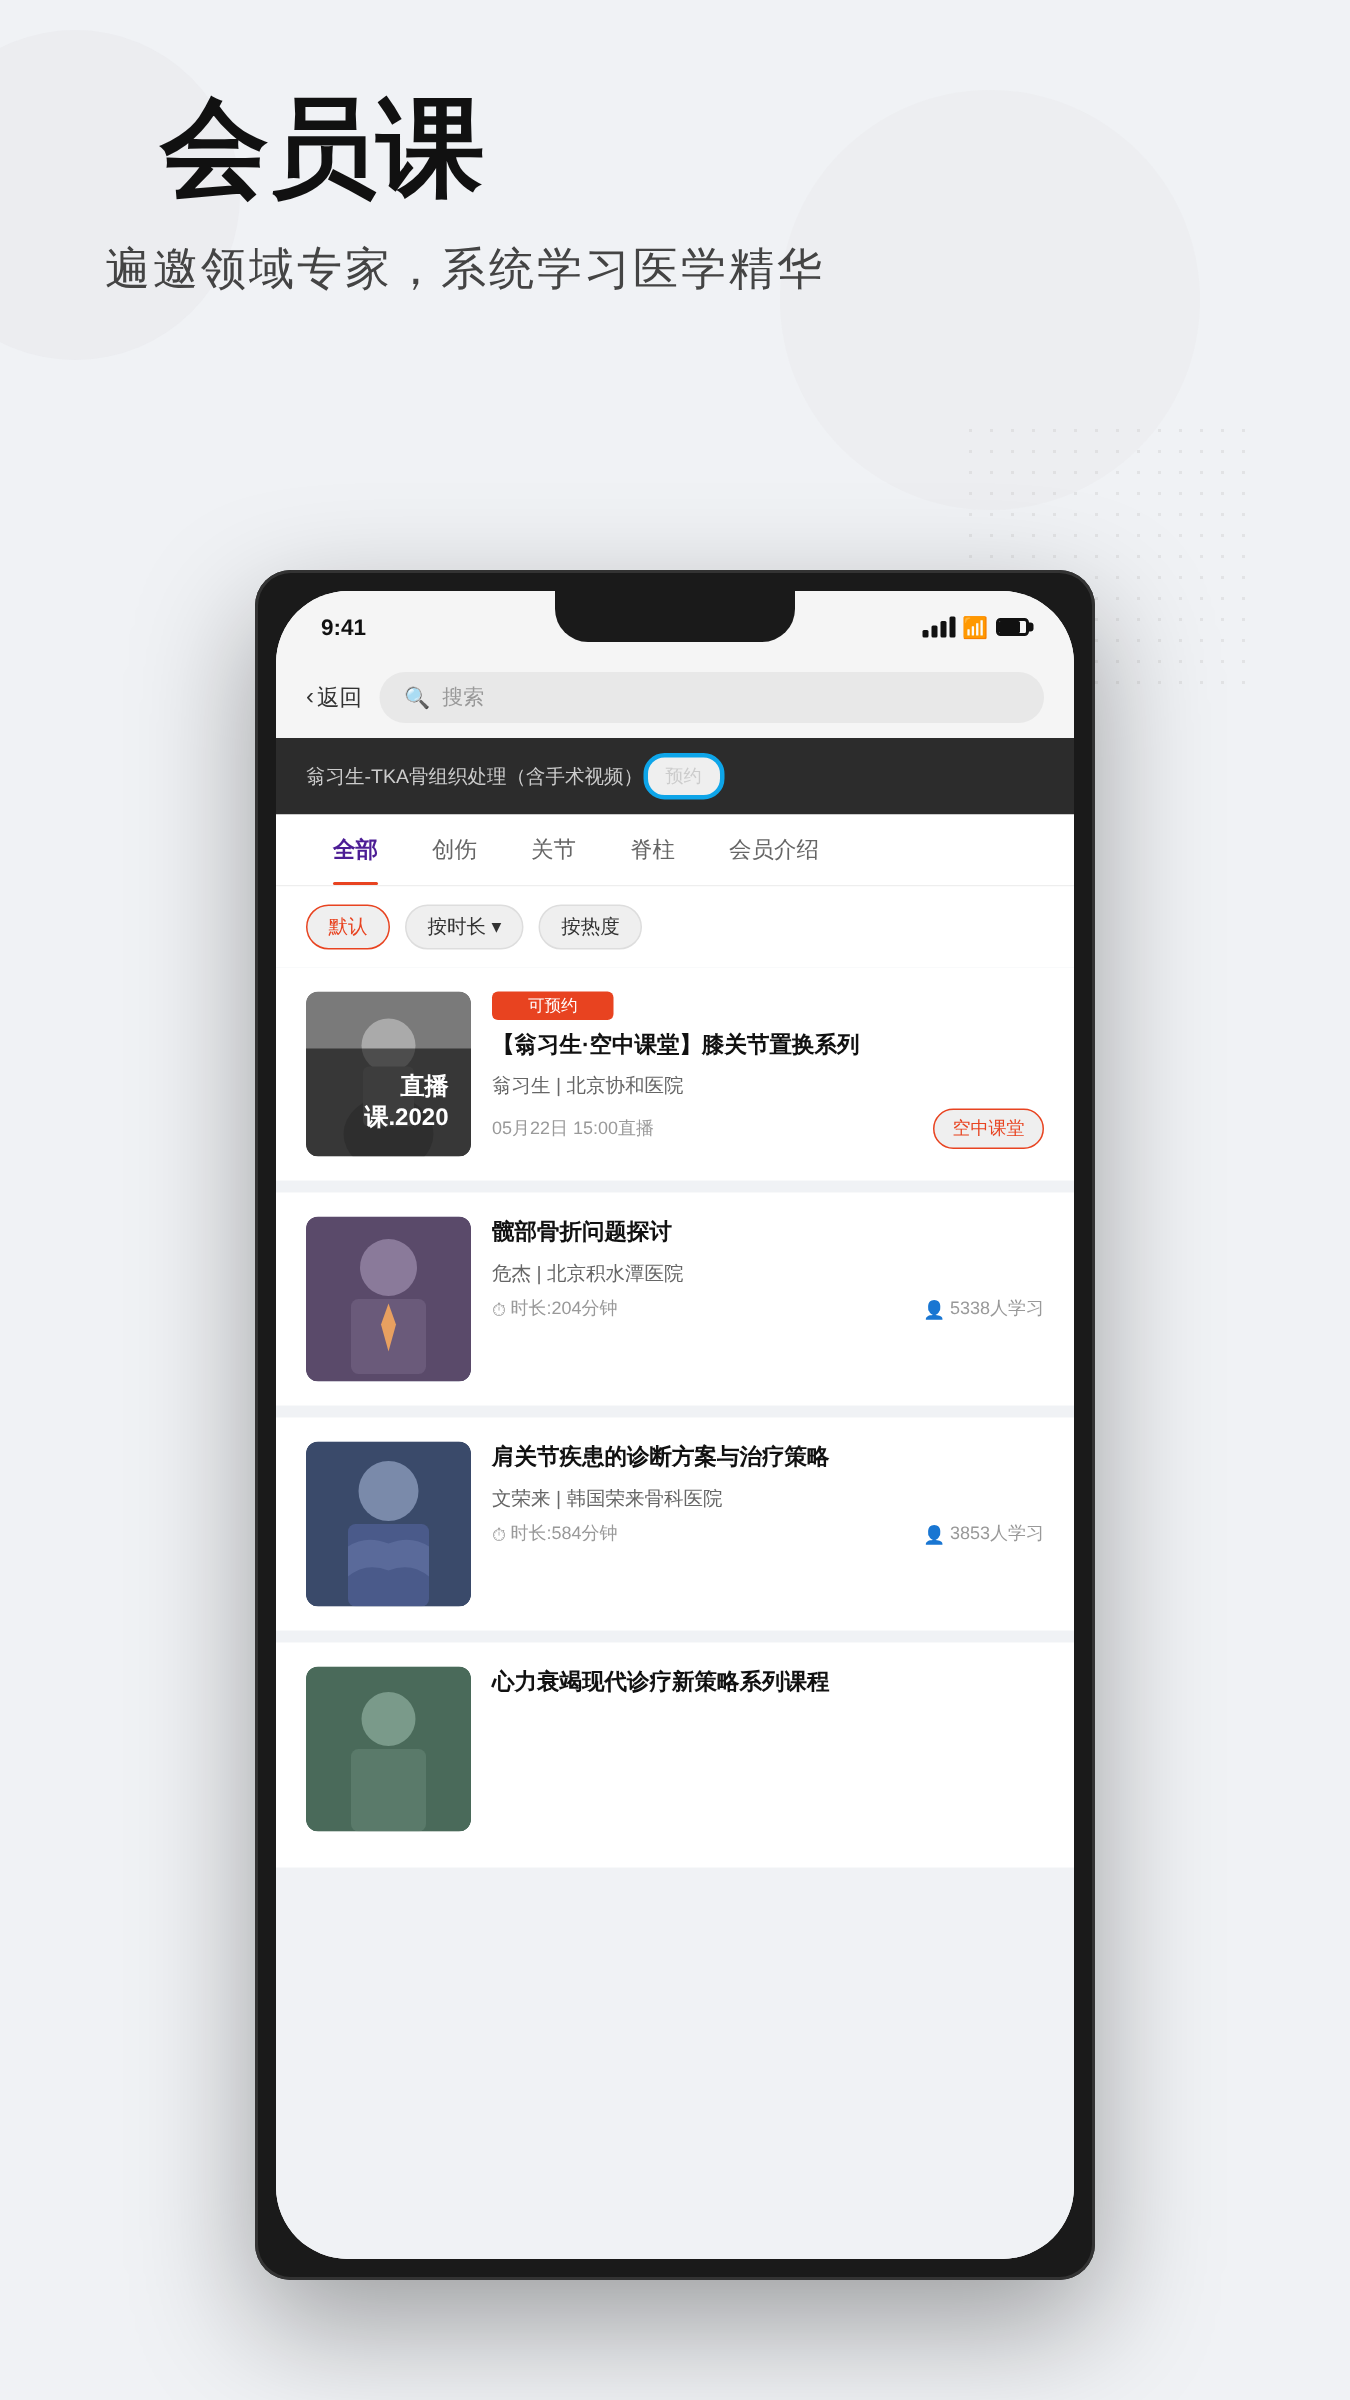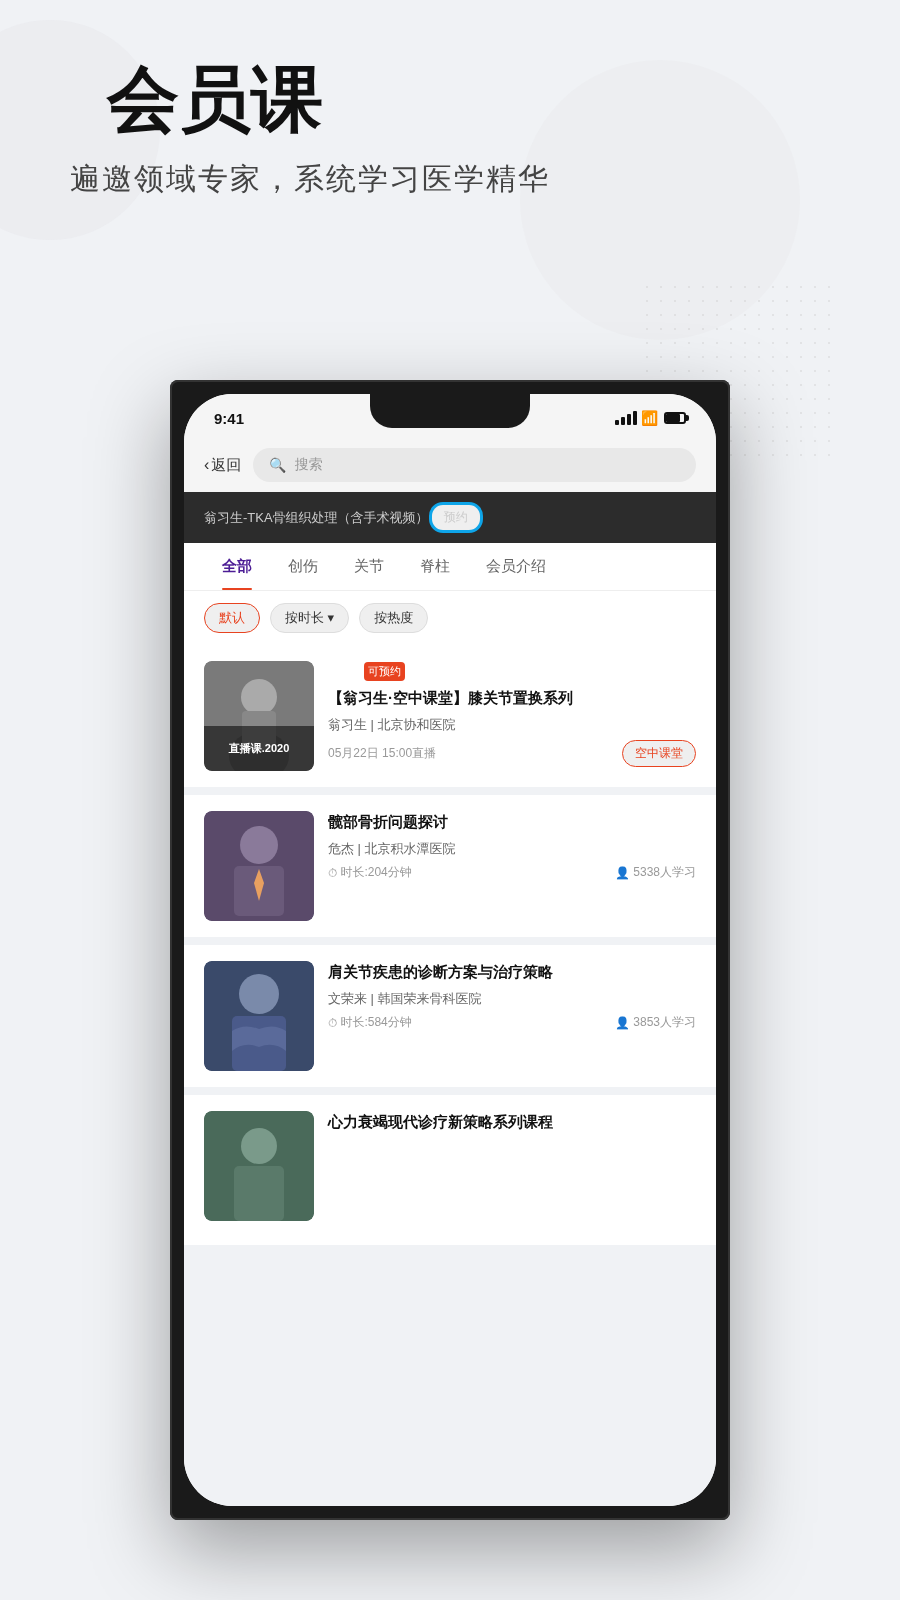--- a/index.html
+++ b/index.html
@@ -72,21 +72,21 @@
       left: 50%;
       transform: translateX(-50%);
       width: 560px;
       height: 1140px;
       z-index: 10;
     }
     .phone-outer {
       width: 100%;
       height: 100%;
       background: #1a1a1a;
-      border-radius: 8px;
+      border-radius: 24px;
       padding: 14px;
       box-shadow: 0 30px 80px rgba(0,0,0,0.35), inset 0 0 0 2px #333;
       position: relative;
     }
     .phone-screen {
       width: 100%;
       height: 100%;
       background: #fff;
       border-radius: 48px;
       overflow: hidden;
@@ -280,34 +280,33 @@
     .doctor-avatar-2 { background: linear-gradient(135deg, #7a6a8a, #4a4a6a); }
     .doctor-avatar-3 { background: linear-gradient(135deg, #4a5a7a, #2a3a5a); }
     .doctor-avatar-4 { background: linear-gradient(135deg, #5a7a6a, #3a5a4a); }
     .live-badge {
       position: absolute;
       bottom: 0;
       left: 0;
       right: 0;
       background: rgba(0,0,0,0.55);
       color: #fff;
-      font-size: 11px;
-      text-align: center;
+      font-size: 16px;
+      text-align: right;
       padding: 15px;
     }
     .course-info { flex: 1; }
     .course-tag {
       display: inline-block;
       background: #e84320;
       color: #fff;
       font-size: 11px;
-      padding: 2px 4px;
+      padding: 2px 24px;
       border-radius: 4px;
       margin-bottom: 6px;
-      margin-left: 36px;
     }
     .course-title {
       font-size: 15px;
       font-weight: 600;
       color: #111;
       line-height: 1.4;
       margin-bottom: 8px;
     }
     .course-doctor {
       font-size: 13px;

